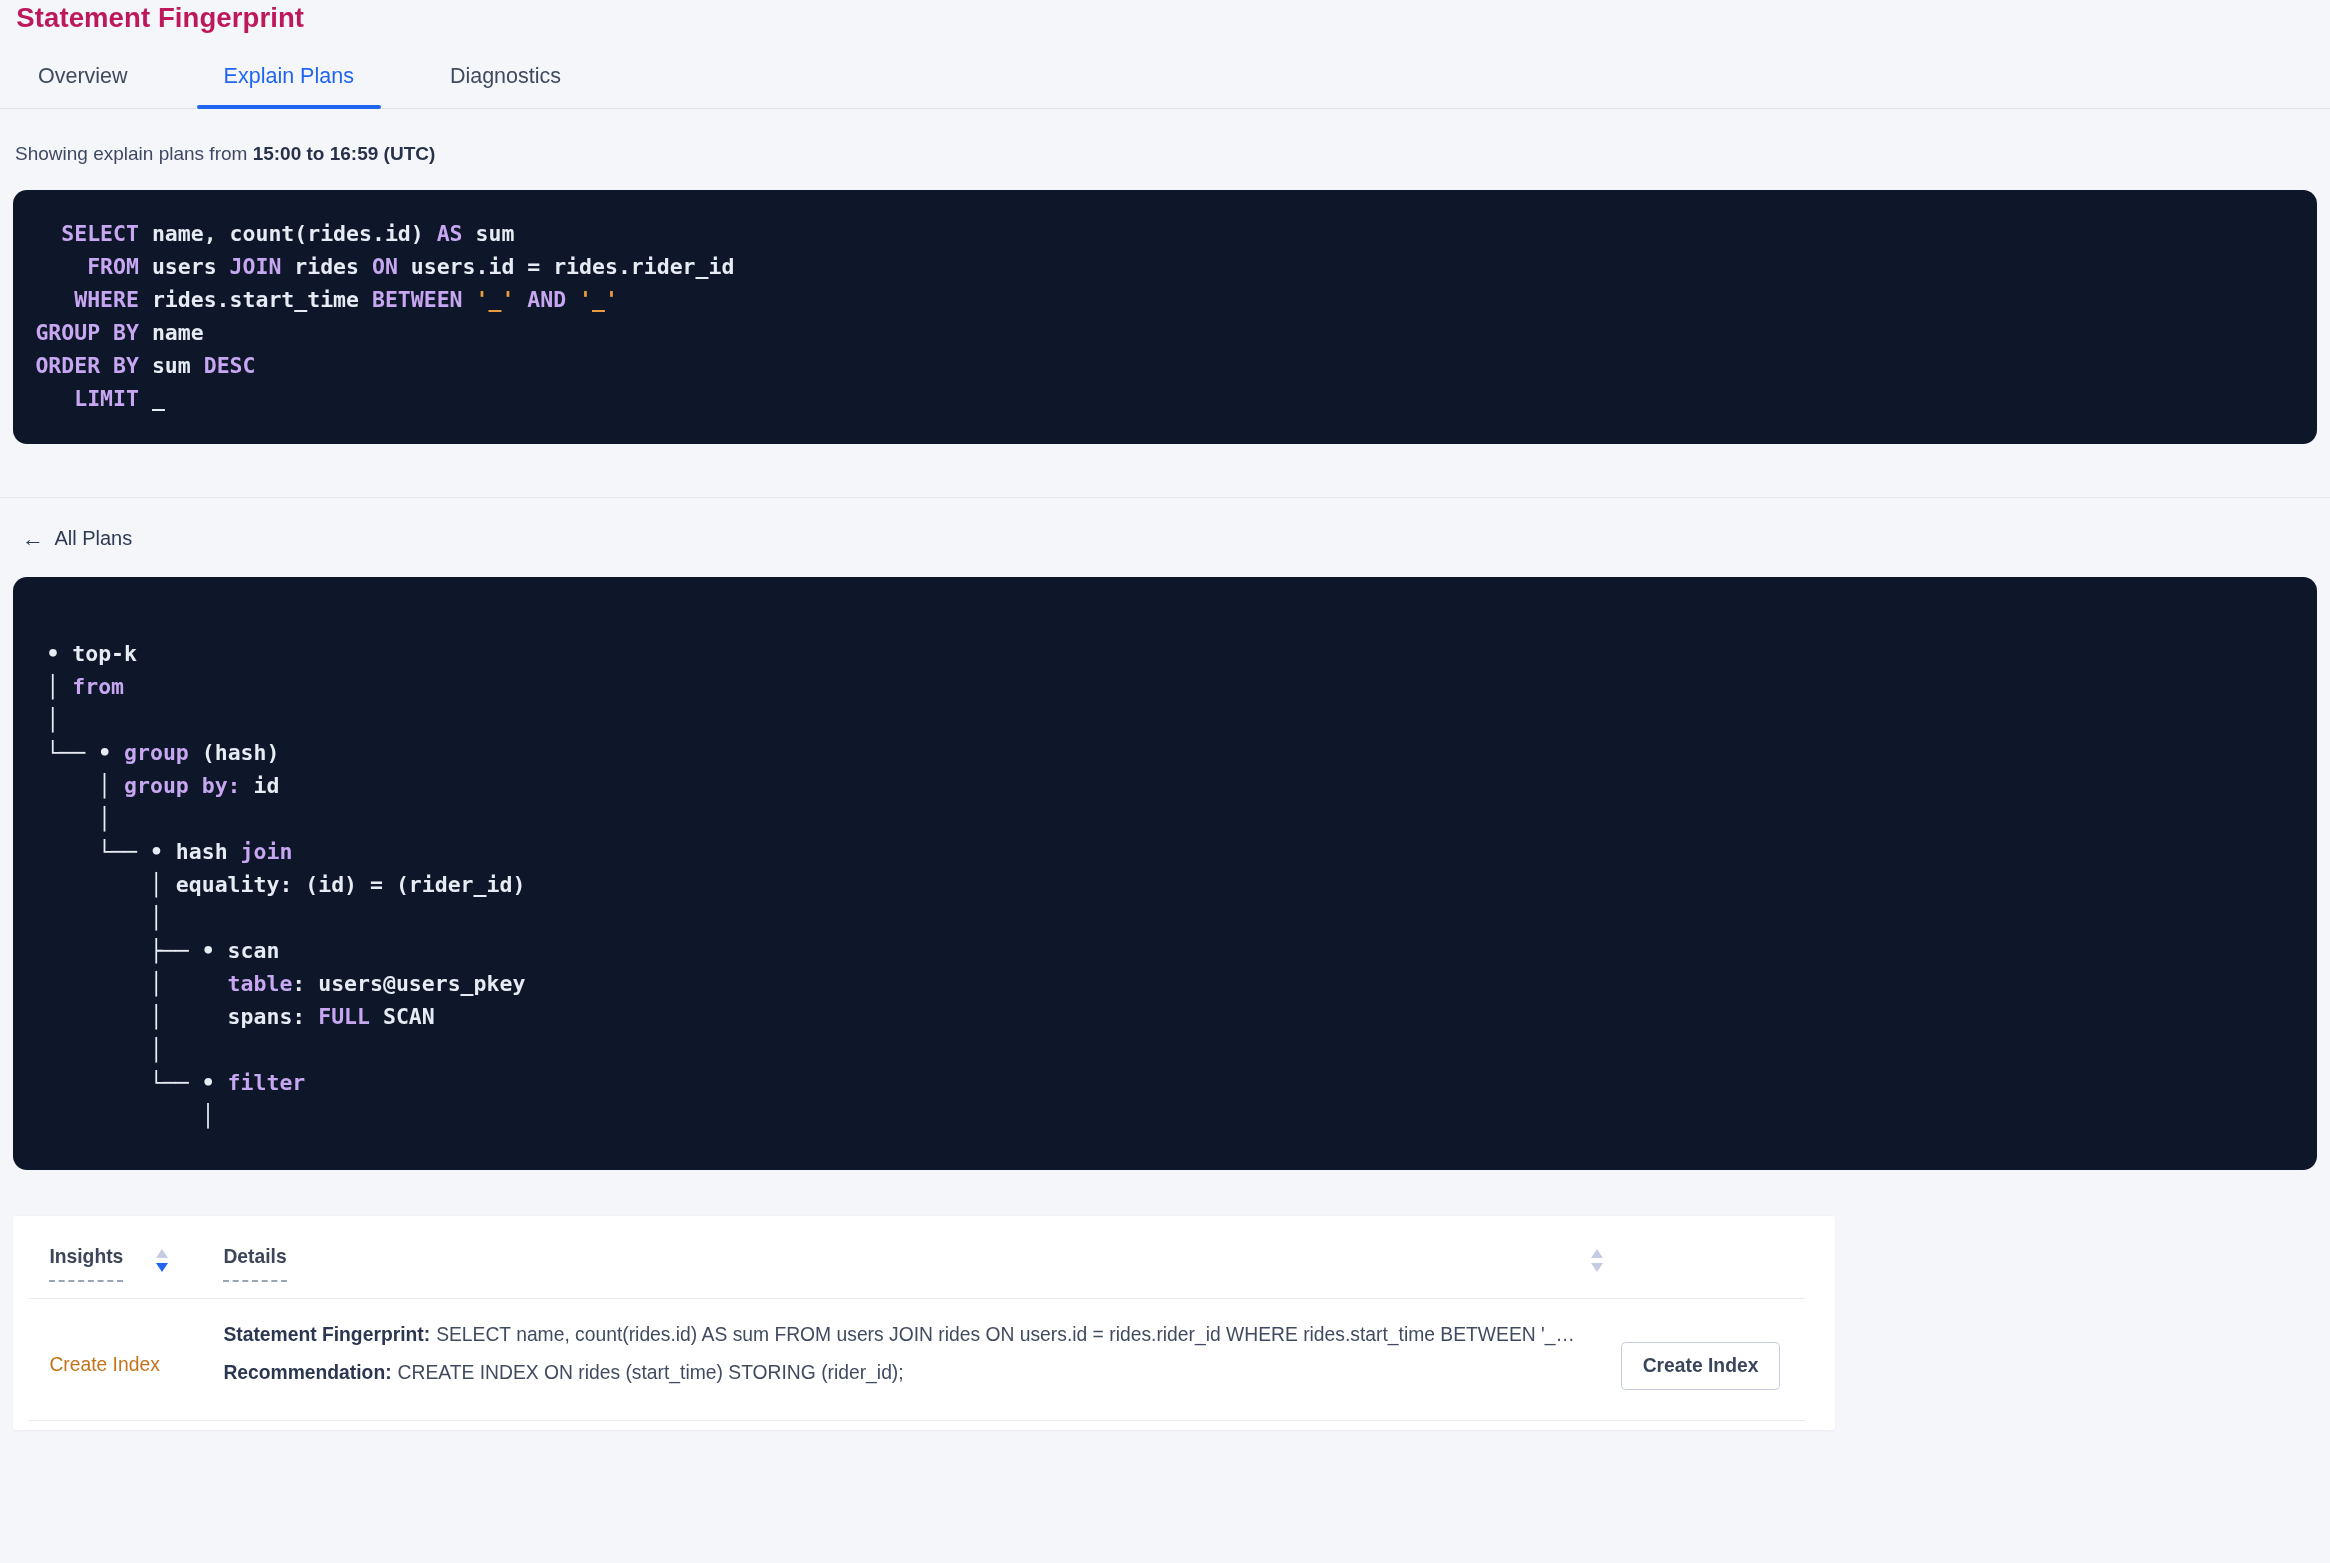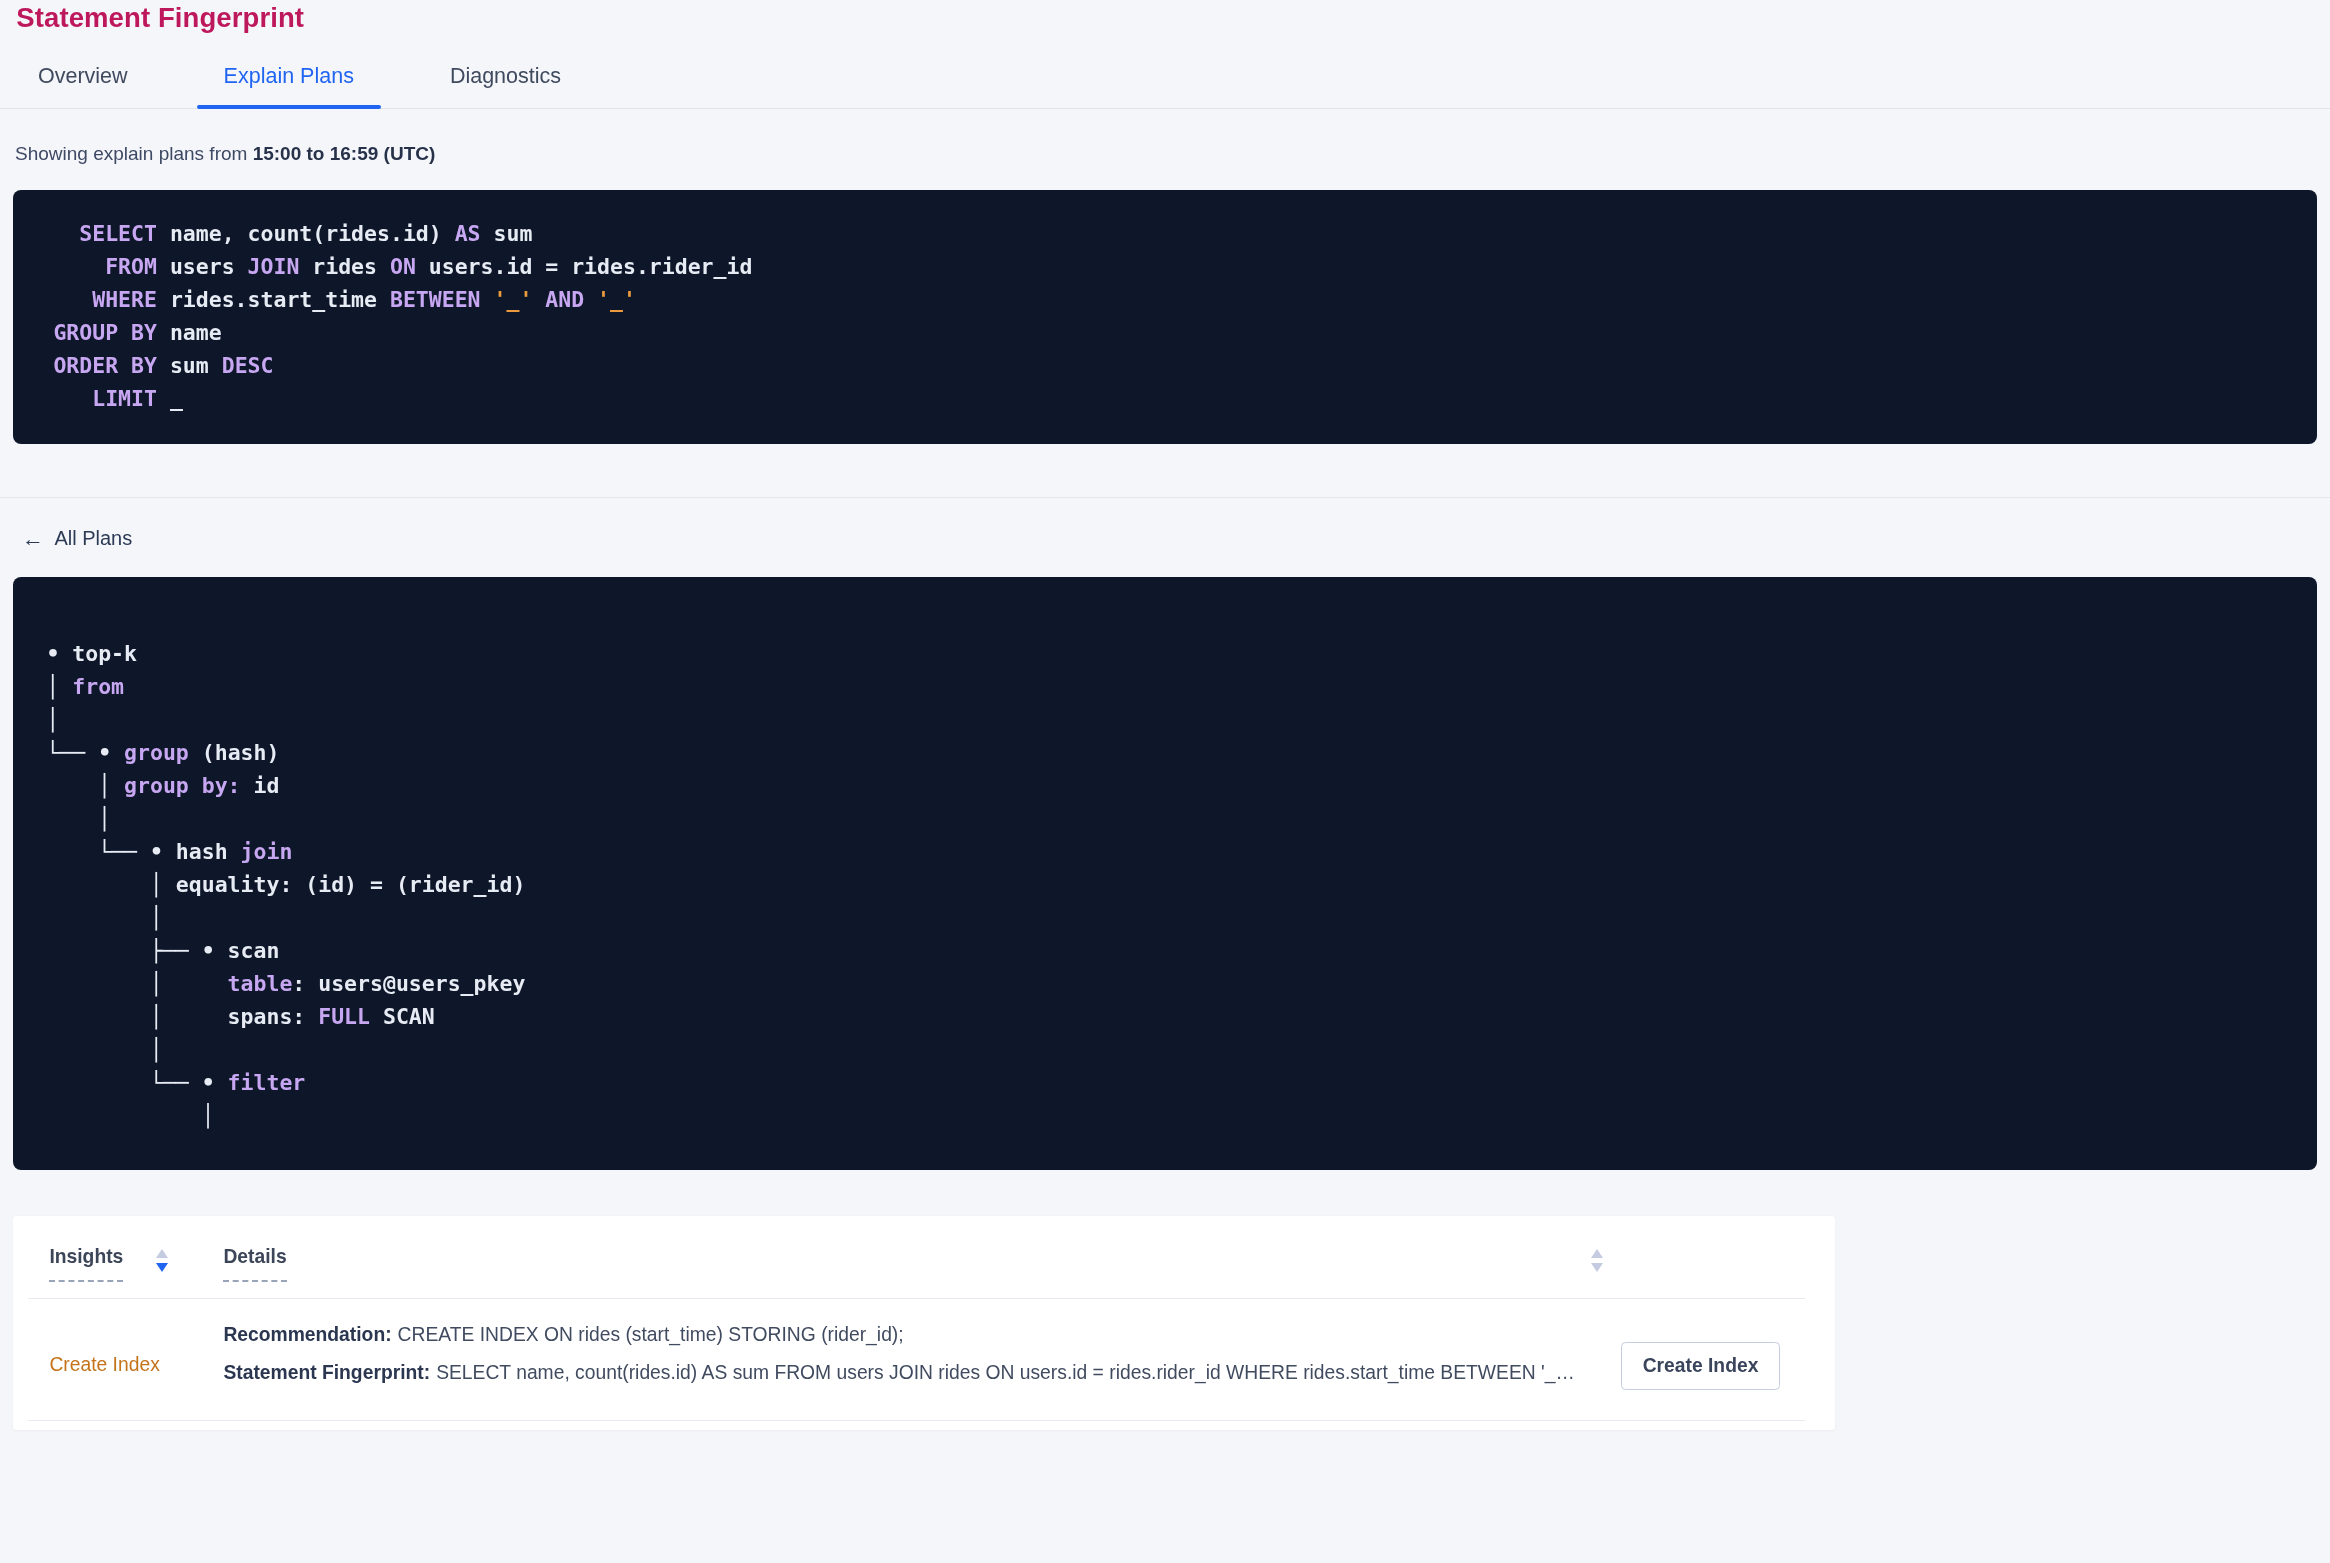--- a/index.html
+++ b/index.html
@@ -76,22 +76,22 @@
     font-size:21px;color:#8f97ab;cursor:pointer;
   }
 
   .showing-line{margin:34px 0 8px 15px;font-size:19px;color:#3e4964;}
   .showing-line b{color:#27324a;font-weight:700;}
 
   
   .code-panel{
     margin:25px 13.4px 0 13.4px;
     background:var(--panel-bg);
-    border-radius:8px;
-    padding:27px 22px 22px 40px;
+    border-radius:14px;
+    padding:27px 22px 22px 22px;
   }
   .code-panel.sql{height:254px;}
   .code-panel.plan{height:593px;padding-left:33px;overflow:hidden;}
   .code-line{
     font-family:"DejaVu Sans Mono",monospace;
     font-size:21.5px;line-height:33px;font-weight:700;
     white-space:pre;color:var(--code-text);
   }
   .c-w{color:var(--code-text);}
   .c-k{color:var(--code-keyword);}
@@ -208,25 +208,25 @@
           </span>
       </div>
     </div>
     <div class="hdiv"></div>
     <div class="tbl-row">
       <div class="row-insight">
         <span class="insight-link">Create Index</span>
       </div>
       <div class="row-details">
         <div class="detail-line">
+          <b>Statement Fingerprint:</b><span>SELECT name, count(rides.id) AS sum FROM users JOIN rides ON users.id = rides.rider_id WHERE rides.start_time BETWEEN '_…</span>
+        </div>
+        <div class="detail-line">
           <b>Recommendation:</b><span>CREATE INDEX ON rides (start_time) STORING (rider_id);</span>
         </div>
-        <div class="detail-line">
-          <b>Statement Fingerprint:</b><span>SELECT name, count(rides.id) AS sum FROM users JOIN rides ON users.id = rides.rider_id WHERE rides.start_time BETWEEN '_…</span>
-        </div>
       </div>
       <div class="row-action">
         <button class="create-index-btn">Create Index</button>
       </div>
     </div>
     <div class="hdiv"></div>
   </div>
 
 </div>
 

